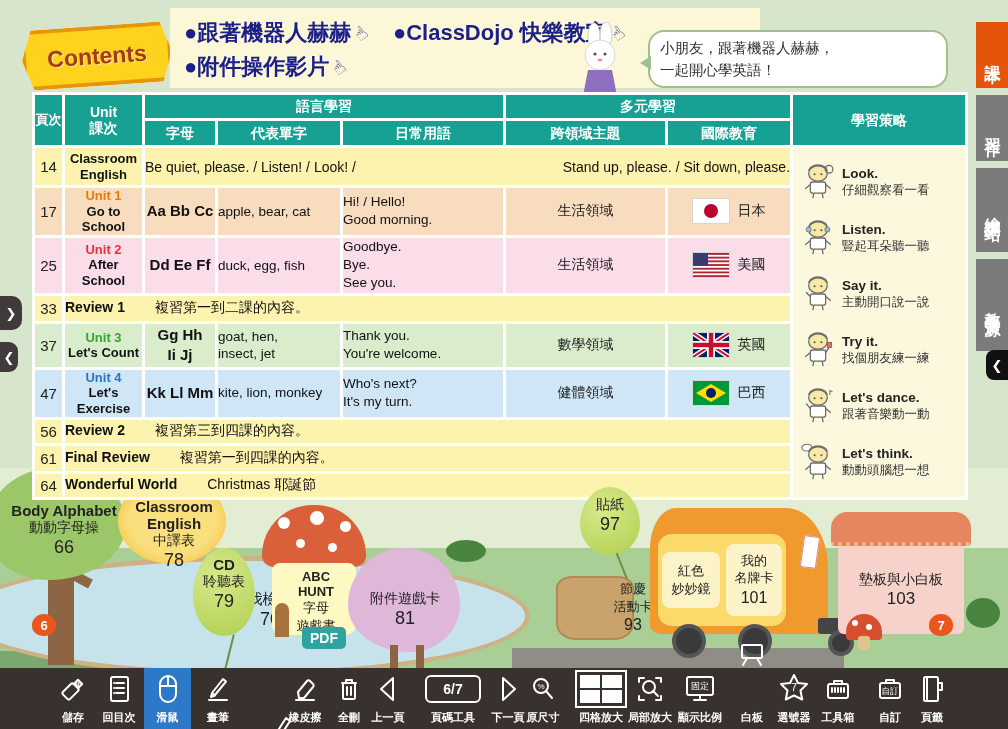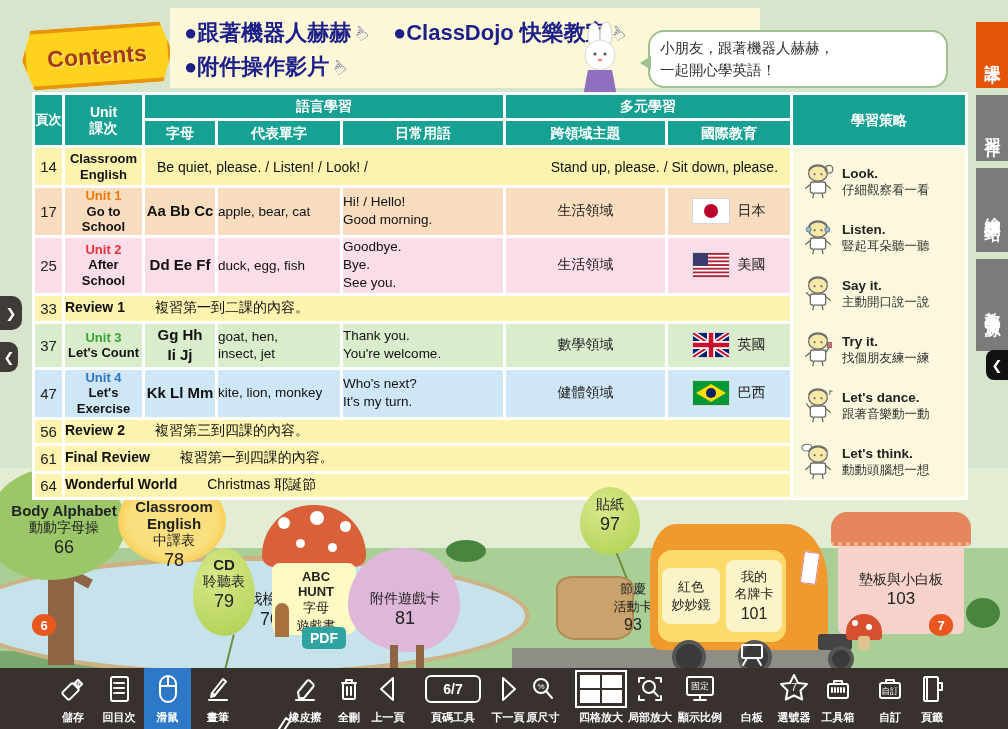--- a/index.html
+++ b/index.html
@@ -53,21 +53,21 @@
   .ucell{text-align:center;line-height:1.2;}
   .utag{font-size:13px;font-weight:bold;}
   .u1{color:#f07800;} .u2{color:#e7323c;} .u3{color:#38a234;} .u4{color:#2b76c2;}
   .uname{font-size:13px;font-weight:bold;color:#111;}
   .letters{font-size:15px;font-weight:bold;text-align:center;color:#111;line-height:1.35;}
   .words{font-size:13.5px;color:#111;padding-left:7px;line-height:1.3;}
   .daily{font-size:13.5px;color:#111;padding-left:9px;line-height:1.35;}
   .theme{text-align:center;font-size:14px;color:#222;}
   .country{display:flex;align-items:center;justify-content:center;gap:9px;font-size:14px;color:#222;}
   .flag{box-shadow:0 0 0 1px #d6d6d6;}
-  .ce-cell{display:flex;justify-content:space-between;padding:0 12px;font-size:14px;color:#111;}
+  .ce-cell{display:flex;justify-content:space-between;padding:0 0;font-size:14px;color:#111;}
   .rev{font-size:14px;color:#111;padding-left:18px;}
   .rev b{font-size:14px;margin-right:30px;}
   .strategy-col{display:flex;flex-direction:column;justify-content:space-around;height:100%;padding:6px 4px 6px 8px;box-sizing:border-box;}
   .strat{display:flex;align-items:center;gap:7px;}
   .strat .txt{line-height:1.25;}
   .strat .en{font-size:13.5px;font-weight:bold;color:#222;}
   .strat .zh{font-size:12.5px;color:#333;}
   
   .scene-label{position:absolute;text-align:center;color:#222;cursor:pointer;}
   .scene-label .en{font-size:15px;font-weight:bold;}
@@ -85,21 +85,21 @@
   .mush-dot{position:absolute;background:#fff;border-radius:50%;}
   .mush-body{position:absolute;left:10px;top:58px;width:84px;height:72px;background:#fef9c3;border-radius:8px 8px 10px 10px;}
   .mush-door{position:absolute;left:3px;top:40px;width:14px;height:34px;background:#a9713d;border-radius:7px 7px 0 0;}
   .pdf-btn{position:absolute;left:30px;top:64px;width:44px;height:22px;background:#2fa3a0;color:#fff;
       font-size:14px;font-weight:bold;border-radius:5px;display:flex;align-items:center;justify-content:center;cursor:pointer;}
   .pink-tree{position:absolute;left:348px;top:548px;width:112px;height:104px;background:#dfb7d8;
       border-radius:50% 50% 45% 55%/55% 55% 45% 45%;}
   .pink-trunks{position:absolute;left:390px;top:645px;width:8px;height:24px;background:#8d6544;box-shadow:26px 0 0 #8d6544;}
   .stump{position:absolute;left:556px;top:576px;width:74px;height:60px;background:#c9a36b;
       border-radius:16px 16px 20px 20px/12px 12px 16px 16px;border:2px solid #b08a52;}
-  .caravan{position:absolute;left:650px;top:508px;width:190px;height:148px;margin-top:16px;}
+  .caravan{position:absolute;left:650px;top:508px;width:190px;height:148px;}
   .car-body{position:absolute;left:0;top:0;width:178px;height:126px;background:#f09a2e;
       border-radius:26px 42px 12px 10px/40px 60px 12px 10px;}
   .car-panel{position:absolute;left:8px;top:26px;width:128px;height:92px;background:#fbd96a;border-radius:14px;}
   .car-win{position:absolute;background:#fdf3c9;border-radius:8px;display:flex;flex-direction:column;
       align-items:center;justify-content:center;font-size:13px;color:#222;line-height:1.35;cursor:pointer;}
   .car-tag{position:absolute;left:152px;top:28px;width:14px;height:30px;background:#fff;border:1px solid #d88;transform:rotate(8deg);}
   .wheel{position:absolute;width:26px;height:26px;background:#3a3a3a;border-radius:50%;border:4px solid #555;}
   .hitch{position:absolute;left:168px;top:110px;width:34px;height:16px;background:#444;border-radius:3px;}
   .pink-house{position:absolute;left:838px;top:512px;width:126px;height:122px;}
   .ph-roof{position:absolute;left:-7px;top:0;width:140px;height:34px;background:#e5865f;border-radius:16px 16px 4px 4px;

